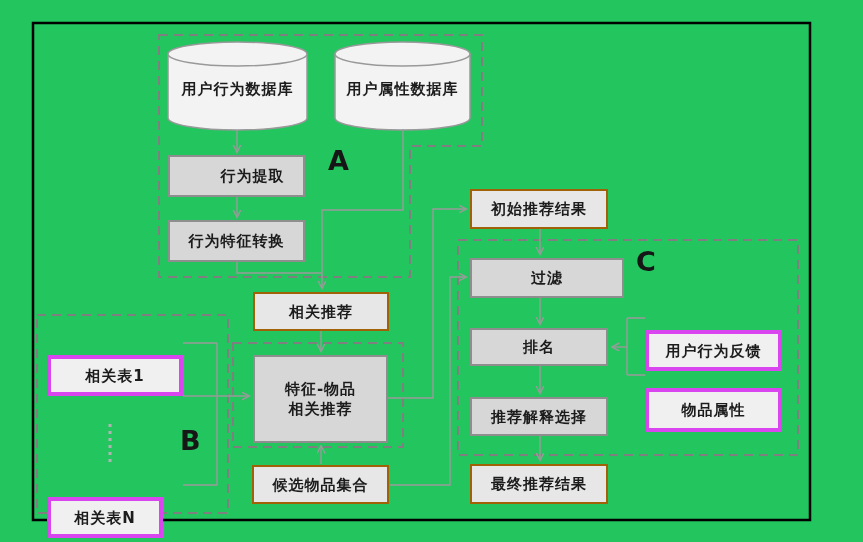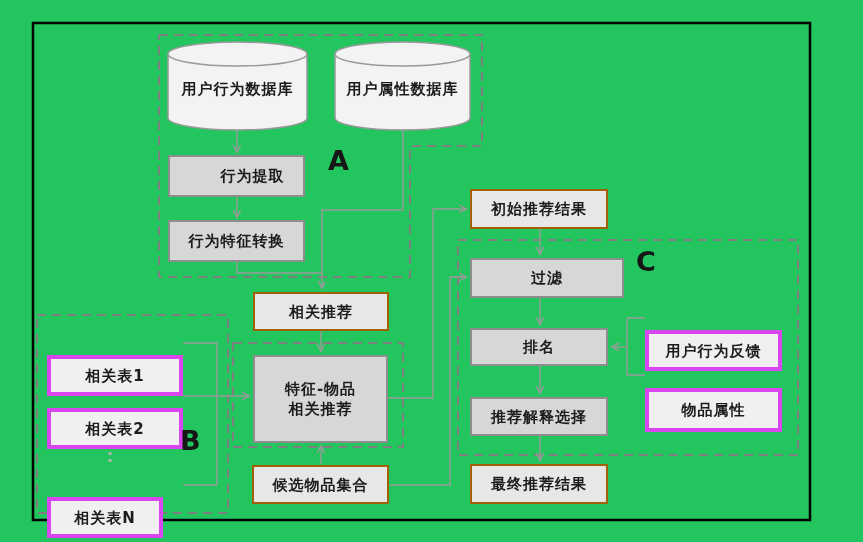--- a/index.html
+++ b/index.html
@@ -84,21 +84,20 @@
   <div class="node dark" style="left:168px;top:155px;width:137px;height:42px;padding-left:32px;">行为提取</div>
   <div class="node dark" style="left:168px;top:220px;width:137px;height:42px;">行为特征转换</div>
   <div class="node light" style="left:253px;top:292px;width:136px;height:39px;">相关推荐</div>
 
   <div class="node dark" style="left:253px;top:355px;width:135px;height:88px;">
     <span>特征-物品</span>
     <span>相关推荐</span>
   </div>
 
   <div class="node xlight" style="left:47px;top:323px;width:136px;height:41px;">相关表1</div>
-  <div class="node xlight" style="left:47px;top:376px;width:136px;height:41px;">相关表2</div>
   <div class="node xlight" style="left:47px;top:465px;width:116px;height:41px;">相关表N</div>
 
   <div class="node light" style="left:252px;top:465px;width:137px;height:39px;">候选物品集合</div>
 
   <div class="node light" style="left:470px;top:189px;width:138px;height:40px;">初始推荐结果</div>
   <div class="node dark" style="left:470px;top:258px;width:154px;height:40px;">过滤</div>
   <div class="node dark" style="left:470px;top:328px;width:138px;height:38px;">排名</div>
   <div class="node dark" style="left:470px;top:397px;width:138px;height:39px;">推荐解释选择</div>
   <div class="node light" style="left:470px;top:464px;width:138px;height:40px;">最终推荐结果</div>
 

